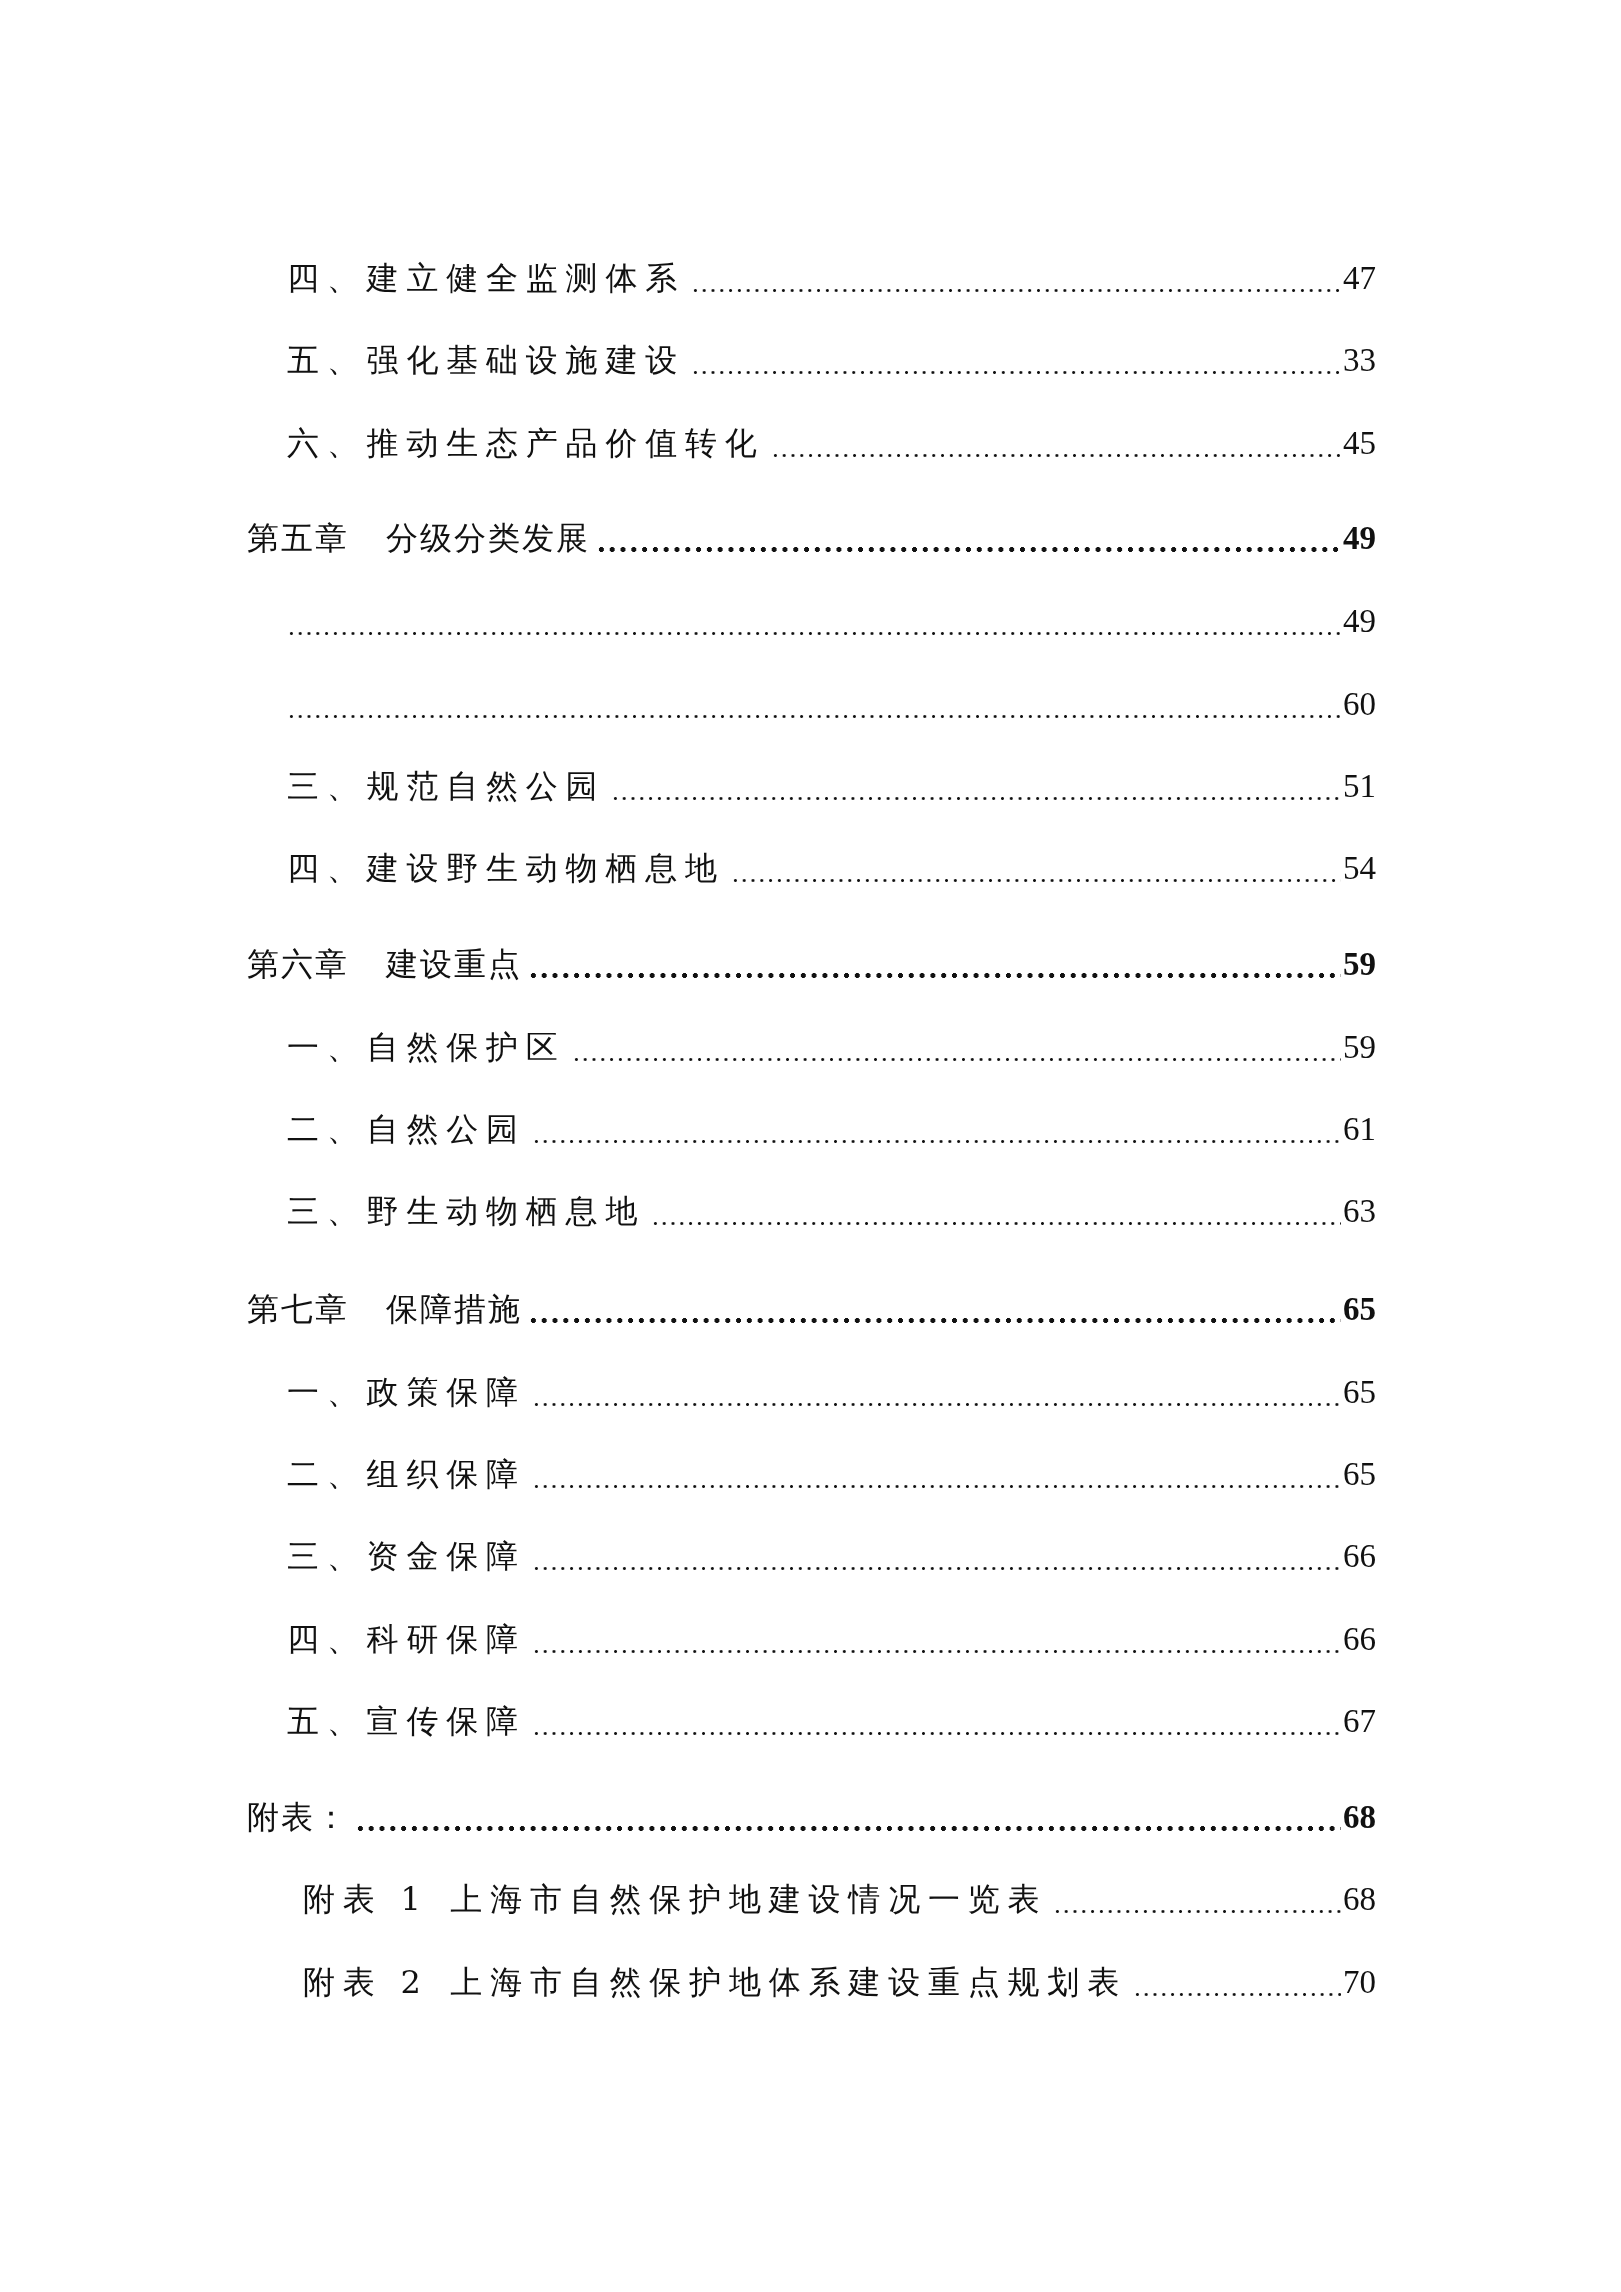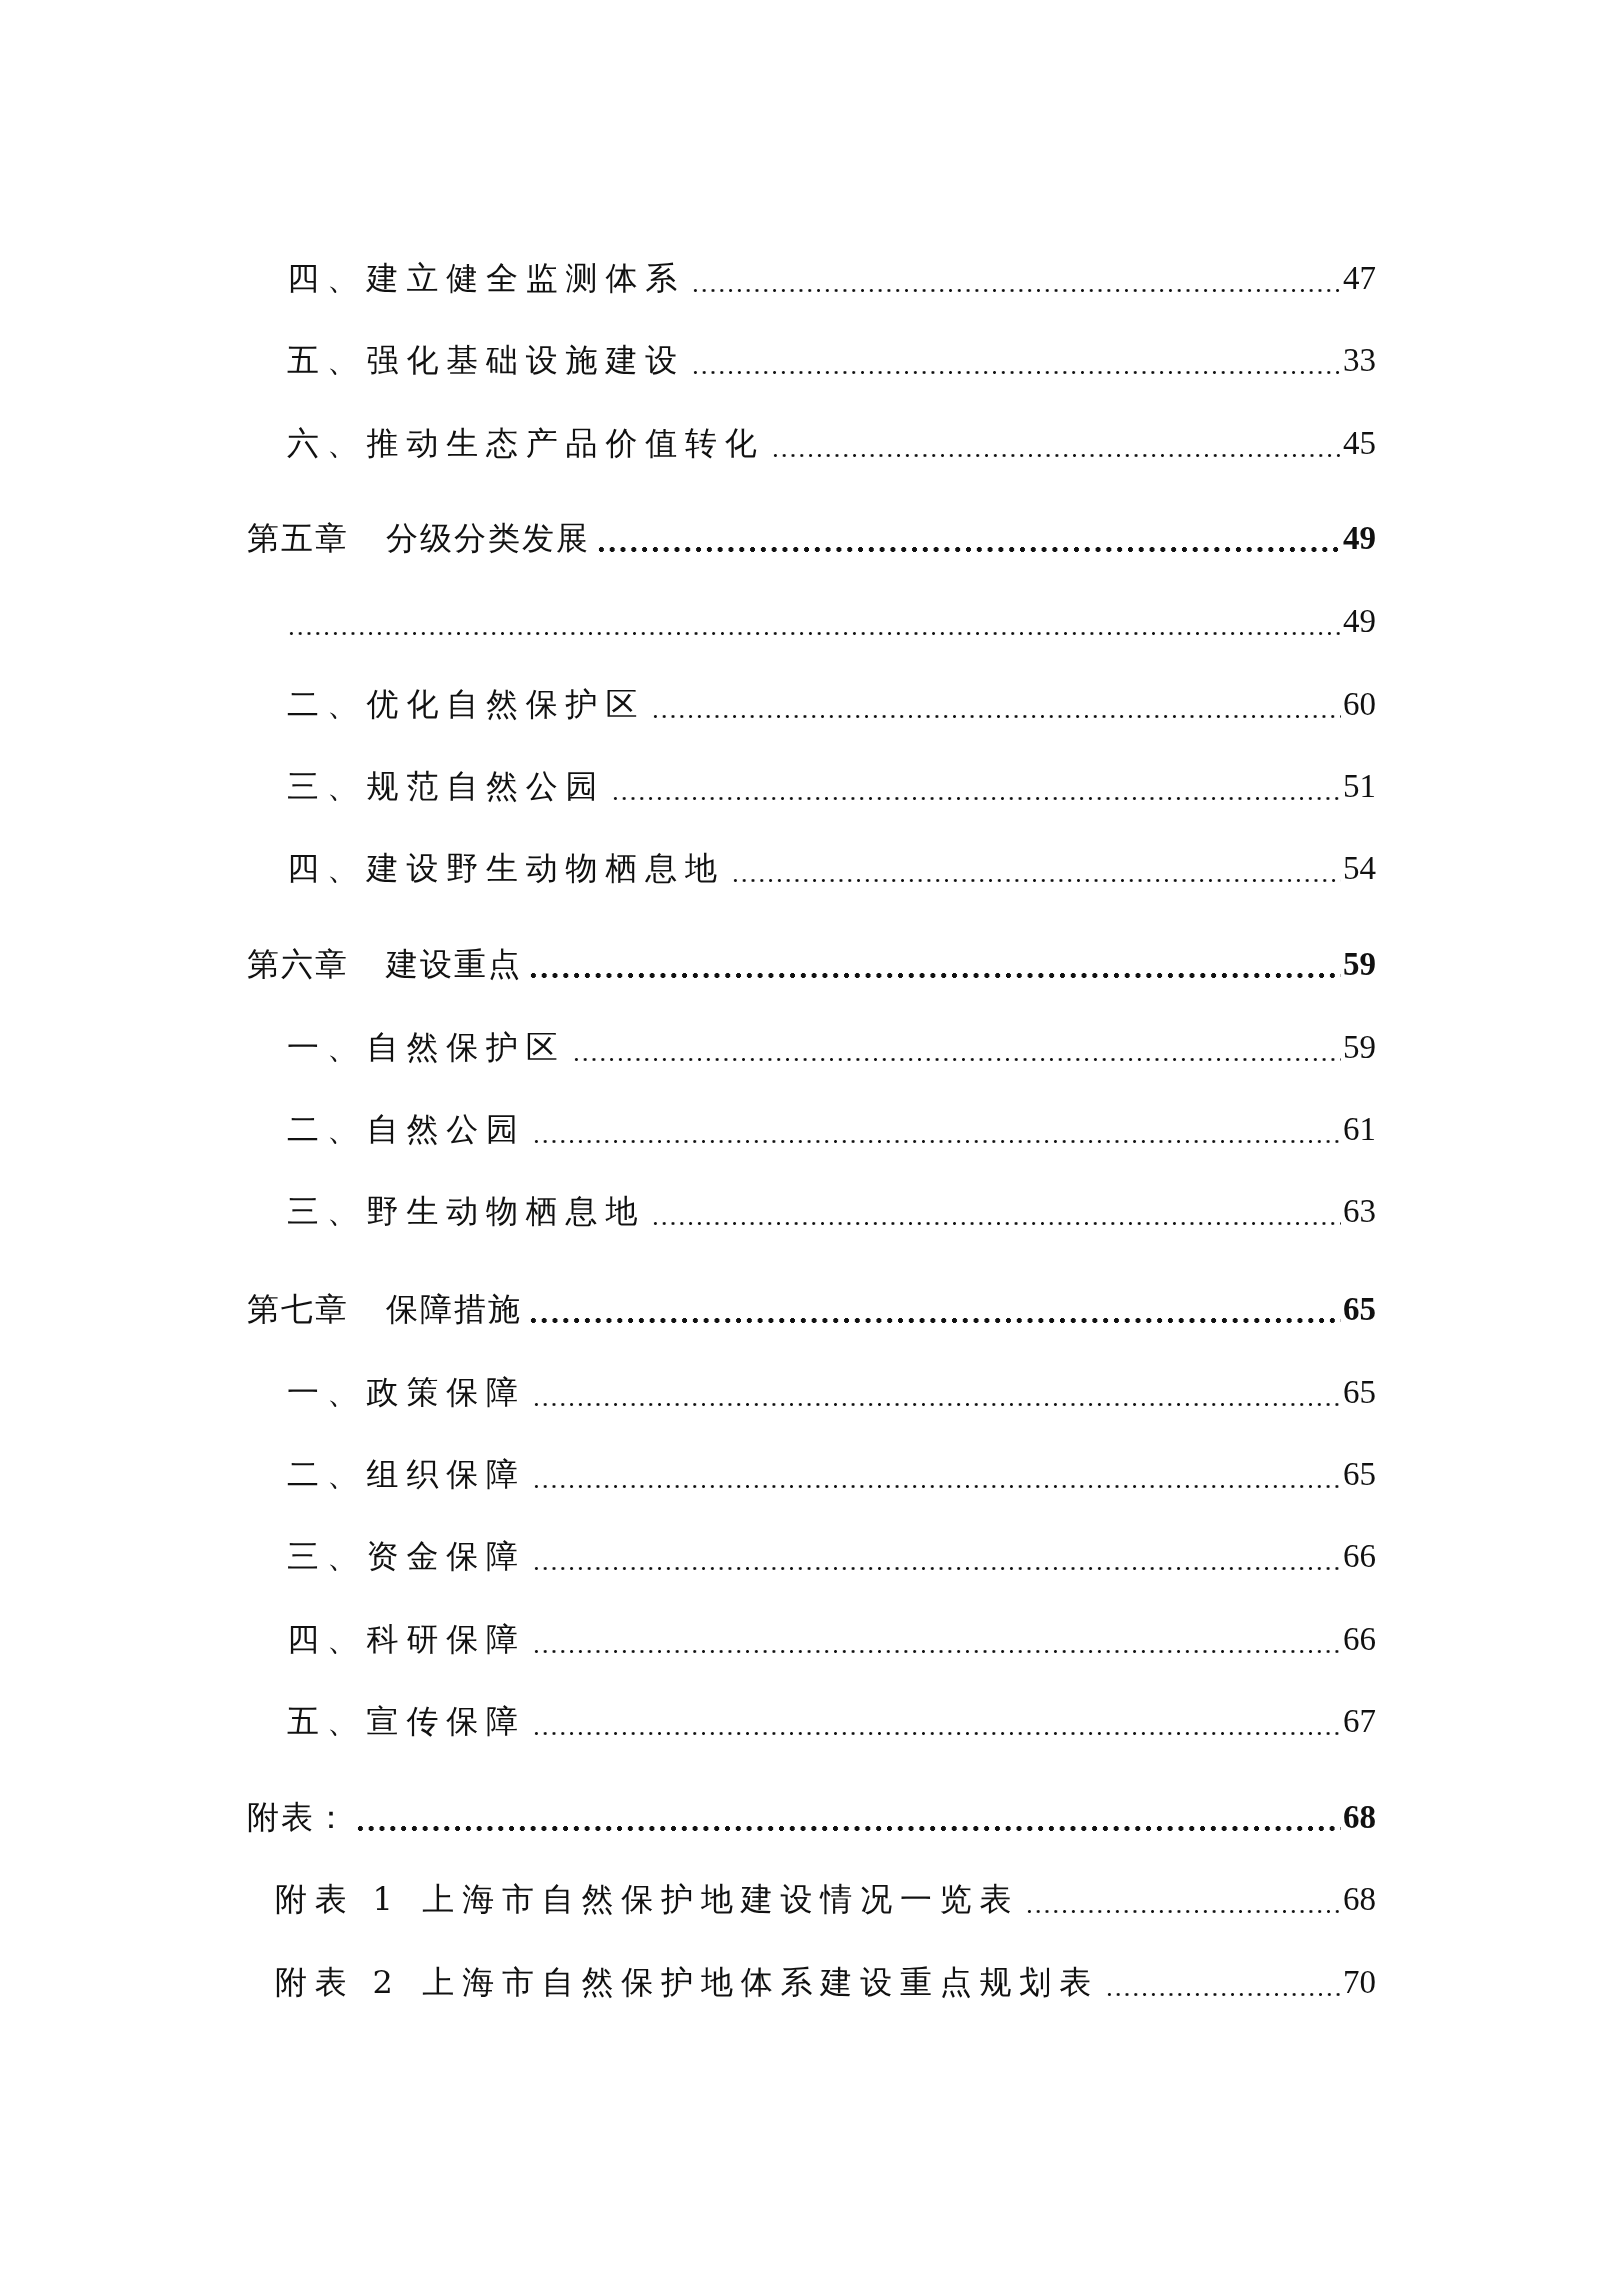--- a/index.html
+++ b/index.html
@@ -91,21 +91,21 @@
     bottom: 9.8px;
   }
   .row.chapter .page-num {
     font-weight: bold;
   }
   
   .row.section {
     left: 40px;
   }
   .row.appendix-item {
-    left: 28px;
+    left: 56px;
     justify-content: space-between;
   }
   .row.appendix-item .label .ap-gap {
     display: inline-block;
     width: 21.6px;
   }
 </style>
 </head>
 <body>
 
@@ -135,21 +135,20 @@
       <span class="leader"></span>
       <span class="page-num">49</span>
     </div>
 
     <div class="row section" style="top:582px">
       <span class="leader"></span>
       <span class="page-num">49</span>
     </div>
 
     <div class="row section" style="top:665px">
-      <span class="label">二、优化自然保护区</span>
       <span class="leader"></span>
       <span class="page-num">60</span>
     </div>
 
     <div class="row section" style="top:747px">
       <span class="label">三、规范自然公园</span>
       <span class="leader"></span>
       <span class="page-num">51</span>
     </div>
 

